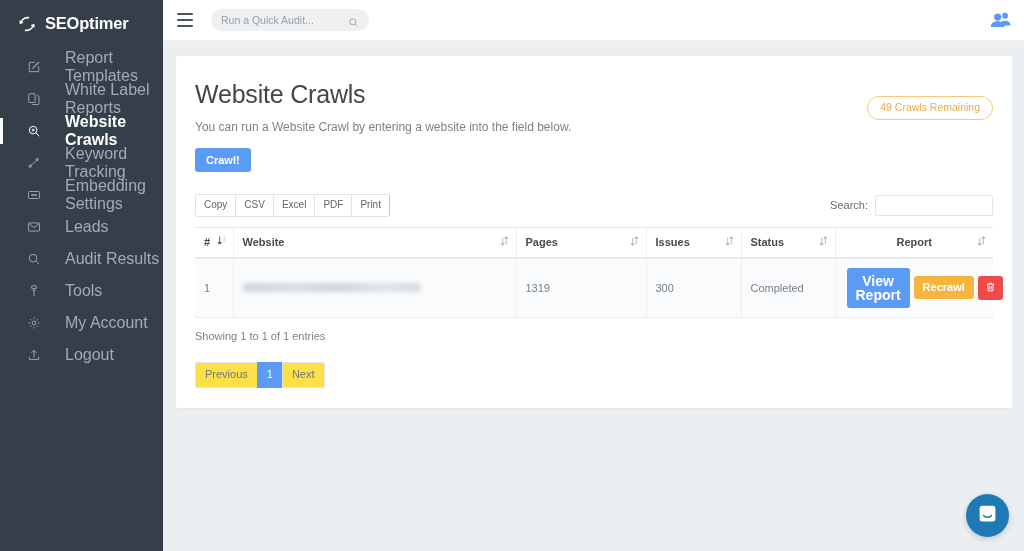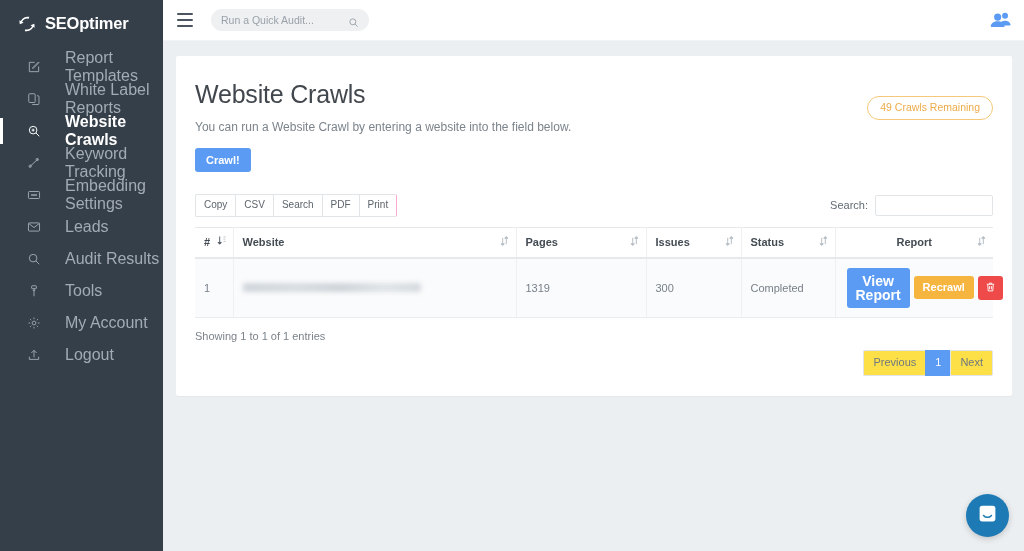--- a/index.html
+++ b/index.html
@@ -200,21 +200,21 @@
     background: #f5b53f; color: #fff; border: 0; border-radius: 3px;
     font-family: inherit; font-size: 11px; font-weight: 700;
     padding: 6px 9px; cursor: pointer; line-height: 1;
   }
   .btn-del {
     background: #ef4a4a; color: #fff; border: 0; border-radius: 3px;
     padding: 5px 7px; cursor: pointer; display:flex; align-items:center; line-height:1;
   }
 
   
-  .table-footer { margin-top: 12px; display: flex; align-items: flex-start; justify-content: space-between; }
+  .table-footer { margin-top: 12px; display: flex; align-items: flex-start; justify-content: space-between; flex-direction: column; }
   .entries-info { font-size: 11px; color: #7b838b; }
   .pagination { display: flex; margin-top: 20px; }
   .pagination button {
     background: #fde047; border: 1px solid #e2e5e8; border-right: 0;
     font-family: inherit; font-size: 11px; color: #6f777f;
     padding: 5px 9px 6px; cursor: pointer; line-height: 1.2;
   }
   .pagination button:first-child { border-radius: 2px 0 0 2px; }
   .pagination button:last-child { border-right: 1px solid #e2e5e8; border-radius: 0 2px 2px 0; }
   .pagination button.current { background: #5b9bf3; border-color: #5b9bf3; color: #fff; }
@@ -397,21 +397,21 @@
         <p class="page-sub">You can run a Website Crawl by entering a website into the field below.</p>
 
         <div class="crawl-form">
           <button class="crawl-btn">Crawl!</button>
         </div>
 
         <div class="table-tools">
           <div class="btn-group">
             <button>Copy</button>
             <button>CSV</button>
-            <button>Search</button>
+            <button>Excel</button>
             <button>PDF</button>
             <button>Print</button>
           </div>
           <div class="search-wrap">
             <span class="search-label">Search:</span>
             <input class="search-input" type="text" placeholder="" style="">
           </div>
         </div>
 
         <table class="crawls">

